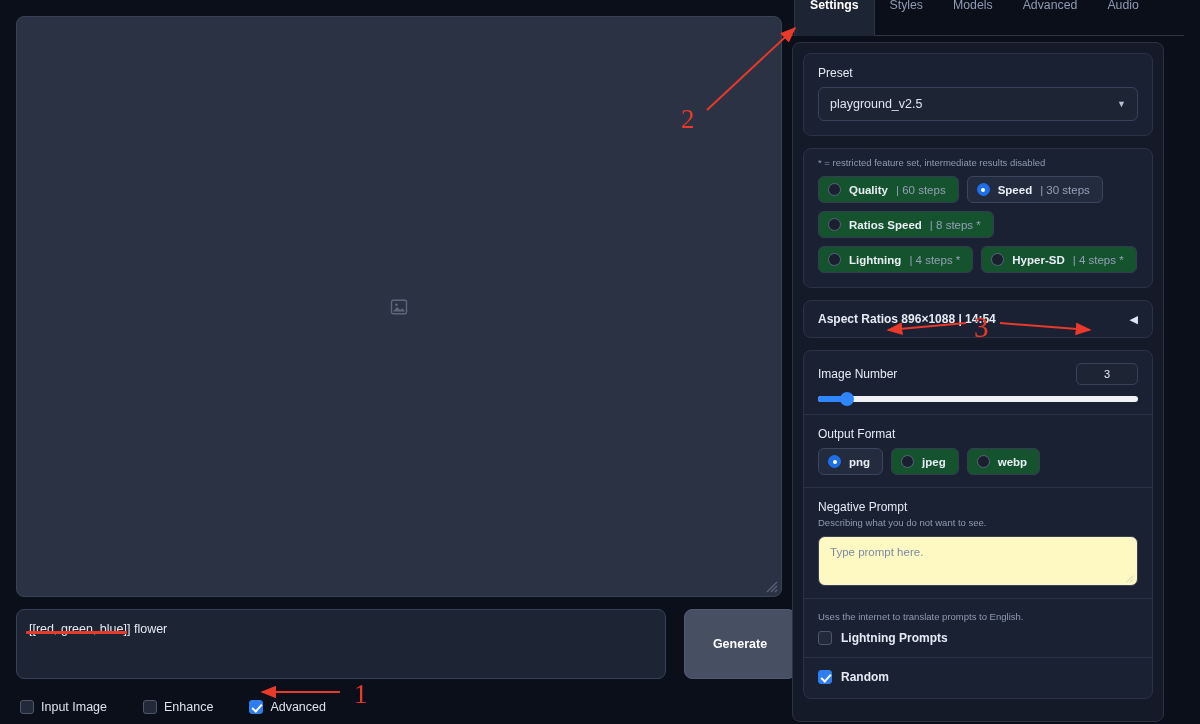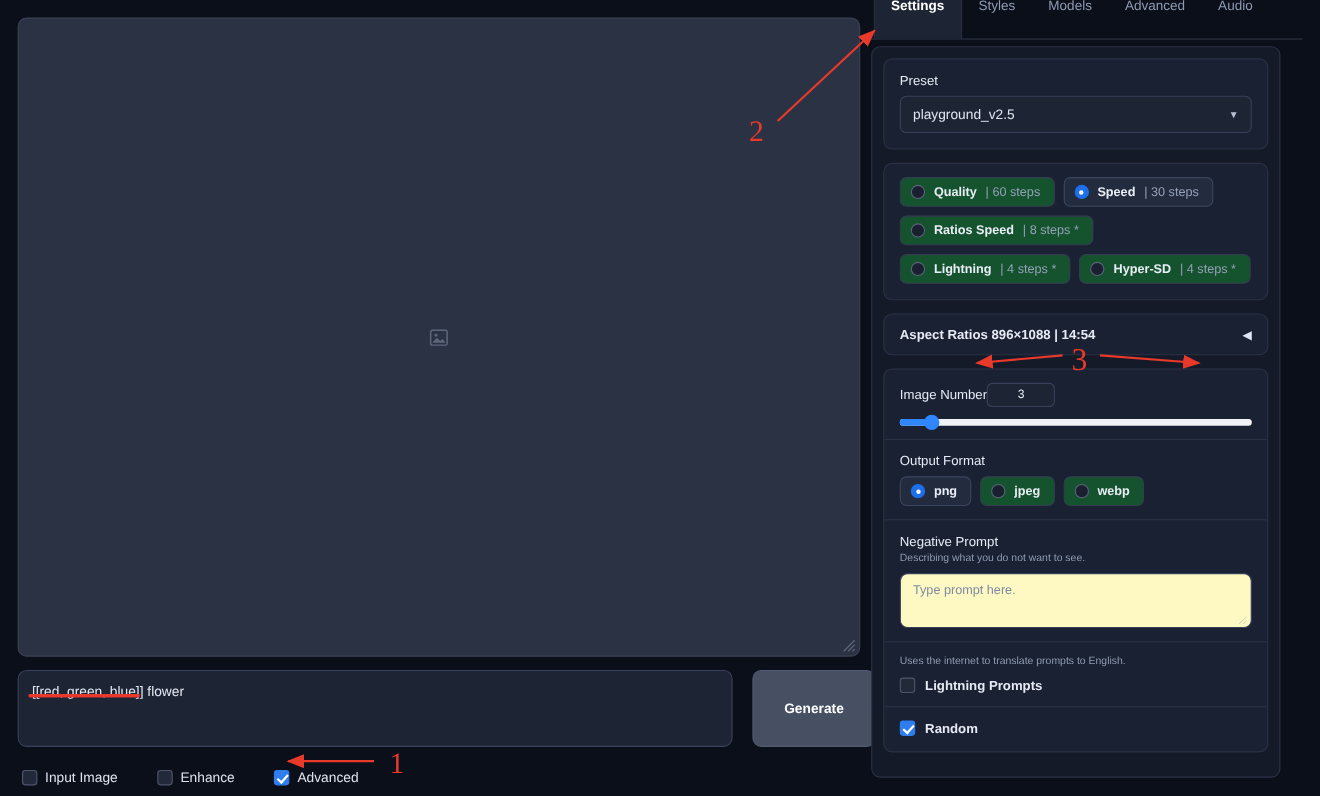--- a/index.html
+++ b/index.html
@@ -172,21 +172,21 @@
   #aspect-card {
     background: #1a2132; border: 1px solid #2b3246; border-radius: 8px;
     padding: 11px 14px;
     display: flex; align-items: center; justify-content: space-between;
     margin-bottom: 12px;
     cursor: pointer;
   }
   #aspect-label { color: #e6eaf4; font-size: 12px; font-weight: bold; }
   #aspect-caret { color: #dfe5f2; font-size: 11px; }
 
-  #imgnum-head { display: flex; align-items: center; justify-content: flex-start; }
+  #imgnum-head { display: flex; align-items: center; justify-content: space-between; }
   #imgnum-input {
     width: 62px; height: 22px;
     background: #1d2433; border: 1px solid #39415a; border-radius: 5px;
     color: #e9edf6; font-size: 11px; text-align: center;
     display: flex; align-items: center; justify-content: center;
   }
   #slider-track {
     position: relative; margin-top: 11px;
     height: 6px; border-radius: 3px; background: #f0f2f6;
   }
@@ -281,20 +281,21 @@
 
       <div class="card">
         <div class="section-label">Preset</div>
         <div class="select-box">
           <span>playground_v2.5</span>
           <span class="caret">▼</span>
         </div>
       </div>
 
       <div class="card">
+        <div class="section-sub">* = restricted feature set, intermediate results disabled</div>
         <div class="radio-row">
           <div class="radio-pill">
             <span class="radio-dot"></span>
             <span class="pill-name">Quality</span>
             <span class="pill-meta">| 60 steps</span>
           </div>
           <div class="radio-pill selected">
             <span class="radio-dot on"></span>
             <span class="pill-name">Speed</span>
             <span class="pill-meta">| 30 steps</span>

